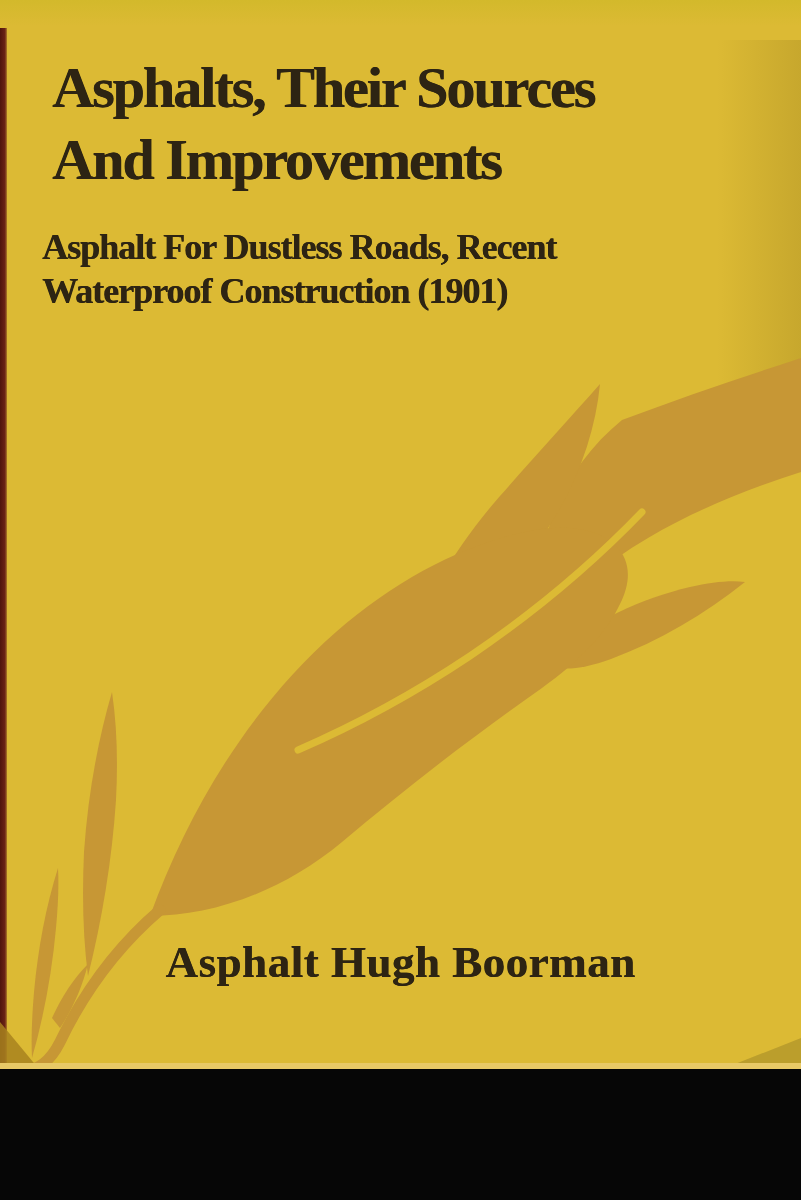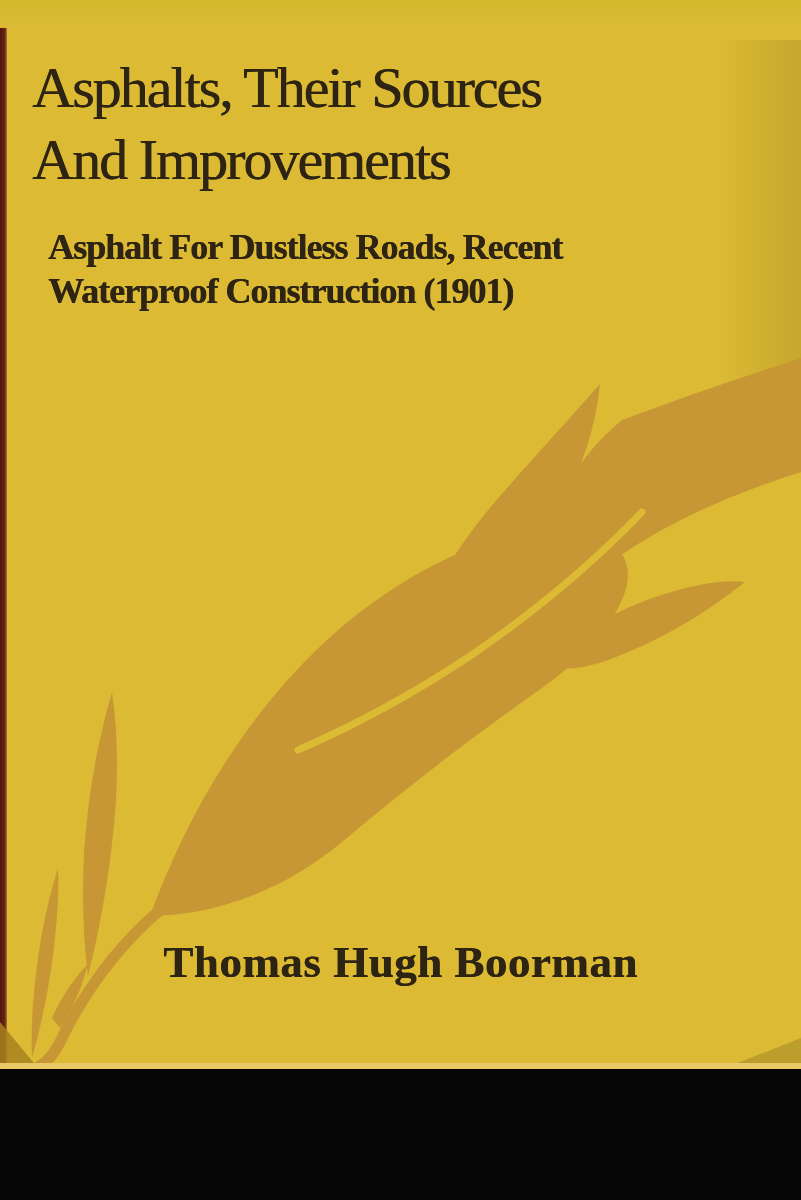--- a/index.html
+++ b/index.html
@@ -47,27 +47,27 @@
   }
   .boundary-line{
     position:absolute;left:0;top:1063px;width:100%;height:6px;
     background:var(--boundary_line);
   }
   .bottom-bar{
     position:absolute;left:0;top:1069px;width:100%;height:131px;
     background:var(--bottom_bar);
   }
   .title{
-    position:absolute;left:32px;top:52px;width:740px;
-    color:var(--text);font-weight:normal;font-size:58px;line-height:72px;
+    position:absolute;left:52px;top:52px;width:740px;
+    color:var(--text);font-weight:bold;font-size:58px;line-height:72px;
     letter-spacing:-2px;
     text-shadow:0.6px 0 0 currentColor;
   }
   .subtitle{
-    position:absolute;left:48px;top:225px;width:745px;
+    position:absolute;left:42px;top:225px;width:745px;
     color:var(--text);font-weight:bold;font-size:36px;line-height:44px;
     letter-spacing:-1px;
     text-shadow:0.4px 0 0 currentColor;
   }
   .author{
     position:absolute;left:0;top:935px;width:801px;text-align:center;
     color:var(--text);font-weight:bold;font-size:45px;line-height:54px;
     letter-spacing:0.5px;
     text-shadow:0.4px 0 0 currentColor;
   }
@@ -150,20 +150,20 @@
   <div class="title">
     <div>Asphalts, Their Sources</div>
     <div>And Improvements</div>
   </div>
 
   <div class="subtitle">
     <div>Asphalt For Dustless Roads, Recent</div>
     <div>Waterproof Construction (1901)</div>
   </div>
 
-  <div class="author">Thomas Hugh Boorman</div>
+  <div class="author">Asphalt Hugh Boorman</div>
 
   <div class="fold-bl"></div>
   <div class="fold-br"></div>
   <div class="boundary-line"></div>
   <div class="bottom-bar"></div>
 
 </div>
 
 </body></html>

